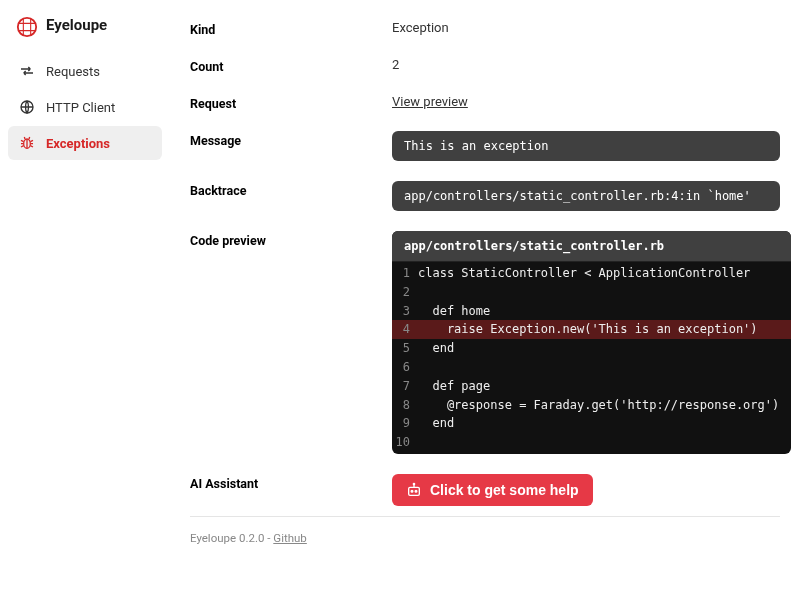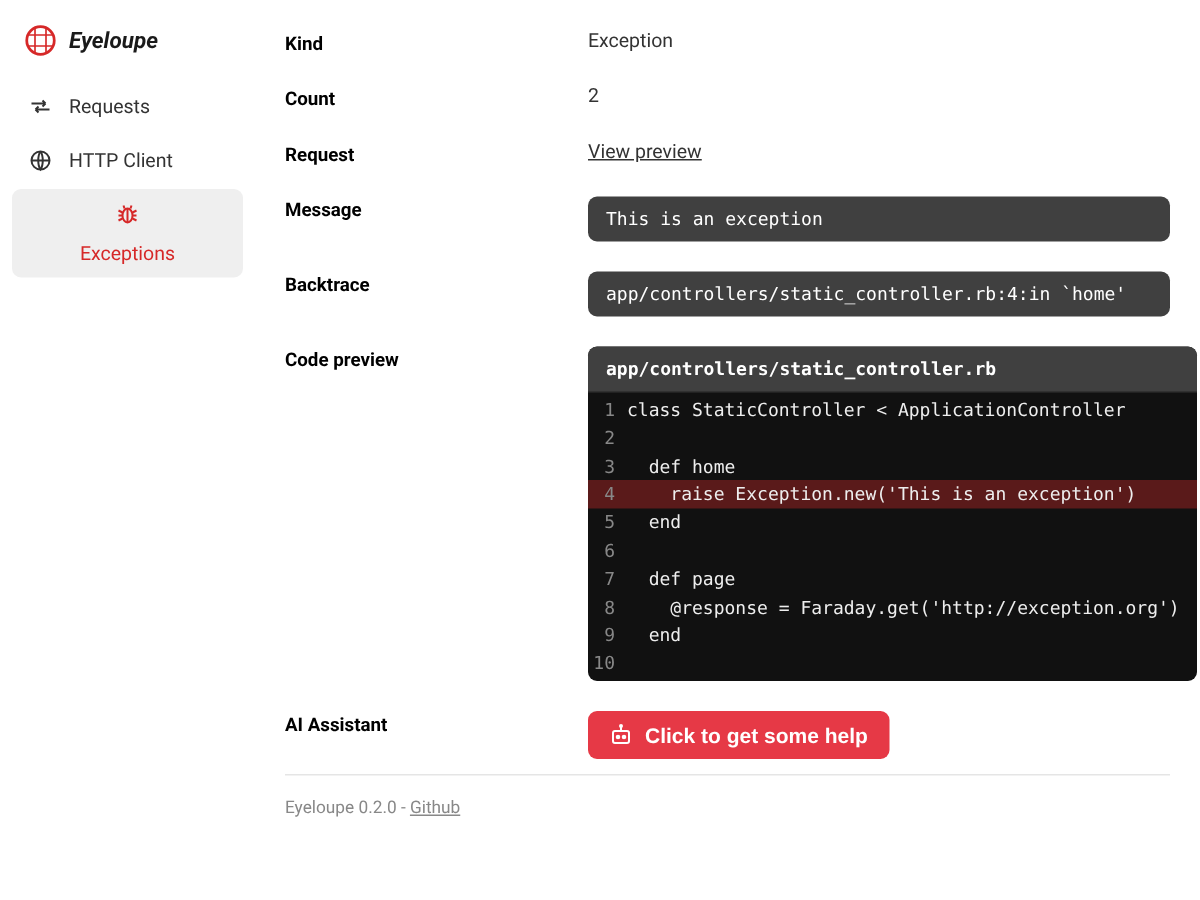--- a/index.html
+++ b/index.html
@@ -1,22 +1,22 @@
 <!DOCTYPE html>
 <html><head>
   <meta charset="utf-8">
   <style>
     * { margin: 0; padding: 0; box-sizing: border-box; }
     body { font-family: -apple-system, BlinkMacSystemFont, "Segoe UI", Roboto, sans-serif; font-size: 13px; color: #1a1a1a; background: #fff; width: 800px; height: 600px; overflow: hidden; }
     .app { display: flex; height: 100%; }
     .sidebar { width: 170px; padding: 12px 8px; flex-shrink: 0; }
-    .brand { display: flex; align-items: center; gap: 8px; padding: 4px 8px 16px 8px; font-weight: 700; font-size: 15px; font-style: italic; }
+    .brand { display: flex; gap: 8px; padding: 4px 8px 16px 8px; font-weight: 700; font-size: 15px; }
     .brand-icon { width: 22px; height: 22px; border-radius: 50%; display: flex; align-items: center; justify-content: center; }
     .nav-item { display: flex; align-items: center; gap: 10px; padding: 8px 10px; border-radius: 6px; font-size: 13px; margin-bottom: 2px; cursor: pointer; color: #333; }
-    .nav-item.active { background: #efefef; color: #d62828; font-weight: 400; flex-direction: column; }
+    .nav-item.active { background: #efefef; color: #d62828; font-weight: 700; }
     .nav-icon { width: 18px; height: 18px; display: flex; align-items: center; justify-content: center; }
     .main { flex: 1; padding: 20px 20px 8px 20px; overflow-y: auto; }
     .detail-row { display: flex; align-items: flex-start; margin-bottom: 20px; }
     .detail-label { width: 202px; flex-shrink: 0; font-weight: 700; font-size: 12.5px; color: #000; padding-top: 2px; }
     .detail-value { flex: 1; font-size: 13px; color: #333; }
     .link { color: #333; text-decoration: underline; cursor: pointer; }
     .code-block { background: #404040; color: #fff; font-family: ui-monospace, "SF Mono", Menlo, Consolas, monospace; font-size: 12px; padding: 8px 12px; border-radius: 6px; white-space: pre; overflow-x: auto; }
     .code-preview { background: #111; color: #e0e0e0; font-family: ui-monospace, "SF Mono", Menlo, Consolas, monospace; font-size: 12px; border-radius: 6px; overflow: hidden; }
     .code-preview-header { background: #404040; color: #fff; font-weight: 700; padding: 8px 12px; border-bottom: 1px solid #222; }
     .code-lines { padding: 2px 0; }
@@ -137,21 +137,21 @@
               <div class="code-line">
                 <span class="ln">6</span>
                 <span class="lc"></span>
               </div>
               <div class="code-line">
                 <span class="ln">7</span>
                 <span class="lc">  def page</span>
               </div>
               <div class="code-line">
                 <span class="ln">8</span>
-                <span class="lc">    @response = Faraday.get('http://exception.org')</span>
+                <span class="lc">    @response = Faraday.get('http://response.org')</span>
               </div>
               <div class="code-line">
                 <span class="ln">9</span>
                 <span class="lc">  end</span>
               </div>
               <div class="code-line">
                 <span class="ln">10</span>
                 <span class="lc"></span>
               </div>
             </div>

